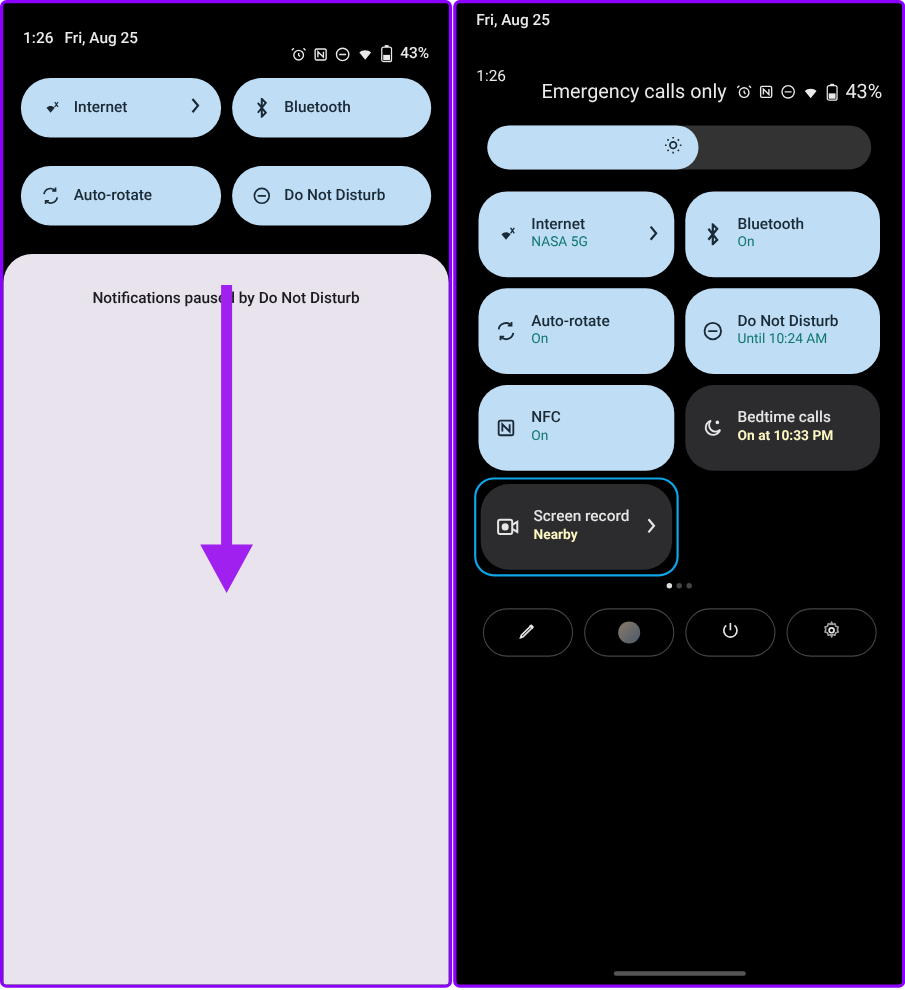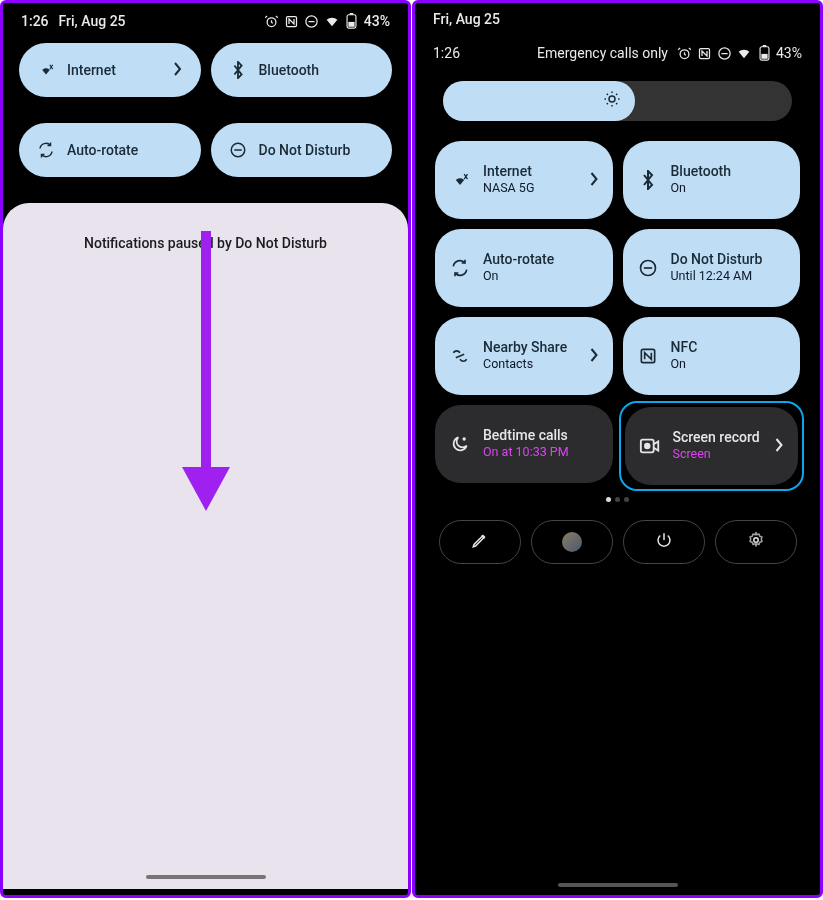--- a/index.html
+++ b/index.html
@@ -24,21 +24,21 @@
   .status-bar {
     display: flex;
     justify-content: space-between;
     align-items: center;
     padding: 10px 18px 4px 18px;
     color: #eaeaea;
     font-size: 14px;
     font-weight: 500;
   }
   .status-left { display: flex; gap: 10px; align-items: center; }
-  .status-right { display: flex; gap: 4px; align-items: center; }
+  .status-right { display: flex; gap: 4px; align-items: center; margin-top: 28px; }
   .status-icon { width: 16px; height: 16px; display:inline-flex; align-items:center; justify-content:center; }
 
   
   .qs-row-left {
     display: flex;
     gap: 10px;
     padding: 0 16px;
     margin-top: 26px;
   }
   .screen-left .qs-row-left:nth-of-type(2) { margin-top: 10px; }
@@ -98,21 +98,21 @@
     font-weight: 500;
   }
   .r-status {
     display:flex;
     justify-content: space-between;
     align-items:center;
     padding: 18px 18px 0 18px;
     color:#eaeaea;
     font-size:14px;
   }
-  .r-status .status-right span { font-size:14px; }
+  .r-status .status-right span { font-size:18px; }
 
   .brightness-row {
     display:flex;
     align-items:center;
     padding: 20px 28px 0 28px;
   }
   .brightness-track {
     flex:1;
     height: 40px;
     background: #333;
@@ -148,22 +148,22 @@
     color:#1a2a36;
     position:relative;
   }
   .tile-large.off {
     background: #2c2c2e;
     color: #e6e6e6;
   }
   .tile-large .tile-icon { width:22px; margin-right:12px; display:flex; align-items:center; justify-content:center;}
   .tile-texts { display:flex; flex-direction:column; }
   .tile-title { font-size:14px; font-weight:500; line-height:1.2; }
-  .tile-sub { font-size:12.5px; color:#0f172a; line-height:1.3; }
-  .tile-large.off .tile-sub { color:#d946ef; }
+  .tile-sub { font-size:12.5px; color:#0f766e; line-height:1.3; }
+  .tile-large.off .tile-sub { color:#fef9c3;font-weight:bold; }
   .tile-large .chevron { position:absolute; right:14px; }
 
   .highlight-box {
     border: 2px solid #0ea5e9;
     border-radius: 18px;
     padding: 4px;
     margin: -4px;
   }
 
   .page-dots {
@@ -405,40 +405,24 @@
 
     <div class="tile-large">
       <span class="tile-icon">
         <svg width="20" height="20" viewBox="0 0 24 24" fill="none" stroke="#1a2a36" stroke-width="2">
             <circle cx="12" cy="12" r="9"></circle>
             <line x1="7" y1="12" x2="17" y2="12"></line>
           </svg>
       </span>
       <div class="tile-texts">
         <span class="tile-title">Do Not Disturb</span>
-        <span class="tile-sub">Until 12:24 AM</span>
-      </div>
-    </div>
-
-    <div class="tile-large">
-      <span class="tile-icon">
-        <svg width="20" height="20" viewBox="0 0 24 24" fill="none" stroke="#1a2a36" stroke-width="2">
-            <path d="M4 8c2-3 6-3 8 0M20 16c-2 3-6 3-8 0M7 14l10-4"></path>
-          </svg>
-      </span>
-      <div class="tile-texts">
-        <span class="tile-title">Nearby Share</span>
-        <span class="tile-sub">Contacts</span>
-      </div>
-      <span class="chevron">
-        <svg width="9" height="14" viewBox="0 0 8 14" fill="none" stroke="#1a2a36" stroke-width="2">
-            <path d="M1 1l5 6-5 6"></path>
-          </svg>
-      </span>
-    </div>
+        <span class="tile-sub">Until 10:24 AM</span>
+      </div>
+    </div>
+
 
     <div class="tile-large">
       <span class="tile-icon">
         <svg width="20" height="20" viewBox="0 0 24 24" fill="none" stroke="#1a2a36" stroke-width="2">
             <rect x="4" y="4" width="16" height="16" rx="2"></rect>
             <path d="M8 16V8l8 8V8"></path>
           </svg>
       </span>
       <div class="tile-texts">
         <span class="tile-title">NFC</span>
@@ -463,21 +447,21 @@
       <div class="tile-large off">
         <span class="tile-icon">
           <svg width="22" height="18" viewBox="0 0 24 18" fill="none" stroke="#e6e6e6" stroke-width="2">
               <rect x="2" y="2" width="14" height="14" rx="2"></rect>
               <circle cx="9" cy="9" r="2.5" fill="#e6e6e6"></circle>
               <path d="M16 7l5-3v10l-5-3"></path>
             </svg>
         </span>
         <div class="tile-texts">
           <span class="tile-title">Screen record</span>
-          <span class="tile-sub">Screen</span>
+          <span class="tile-sub">Nearby</span>
         </div>
         <span class="chevron">
           <svg width="9" height="14" viewBox="0 0 8 14" fill="none" stroke="#e6e6e6" stroke-width="2">
               <path d="M1 1l5 6-5 6"></path>
             </svg>
         </span>
       </div>
     </div>
   </div>
 

